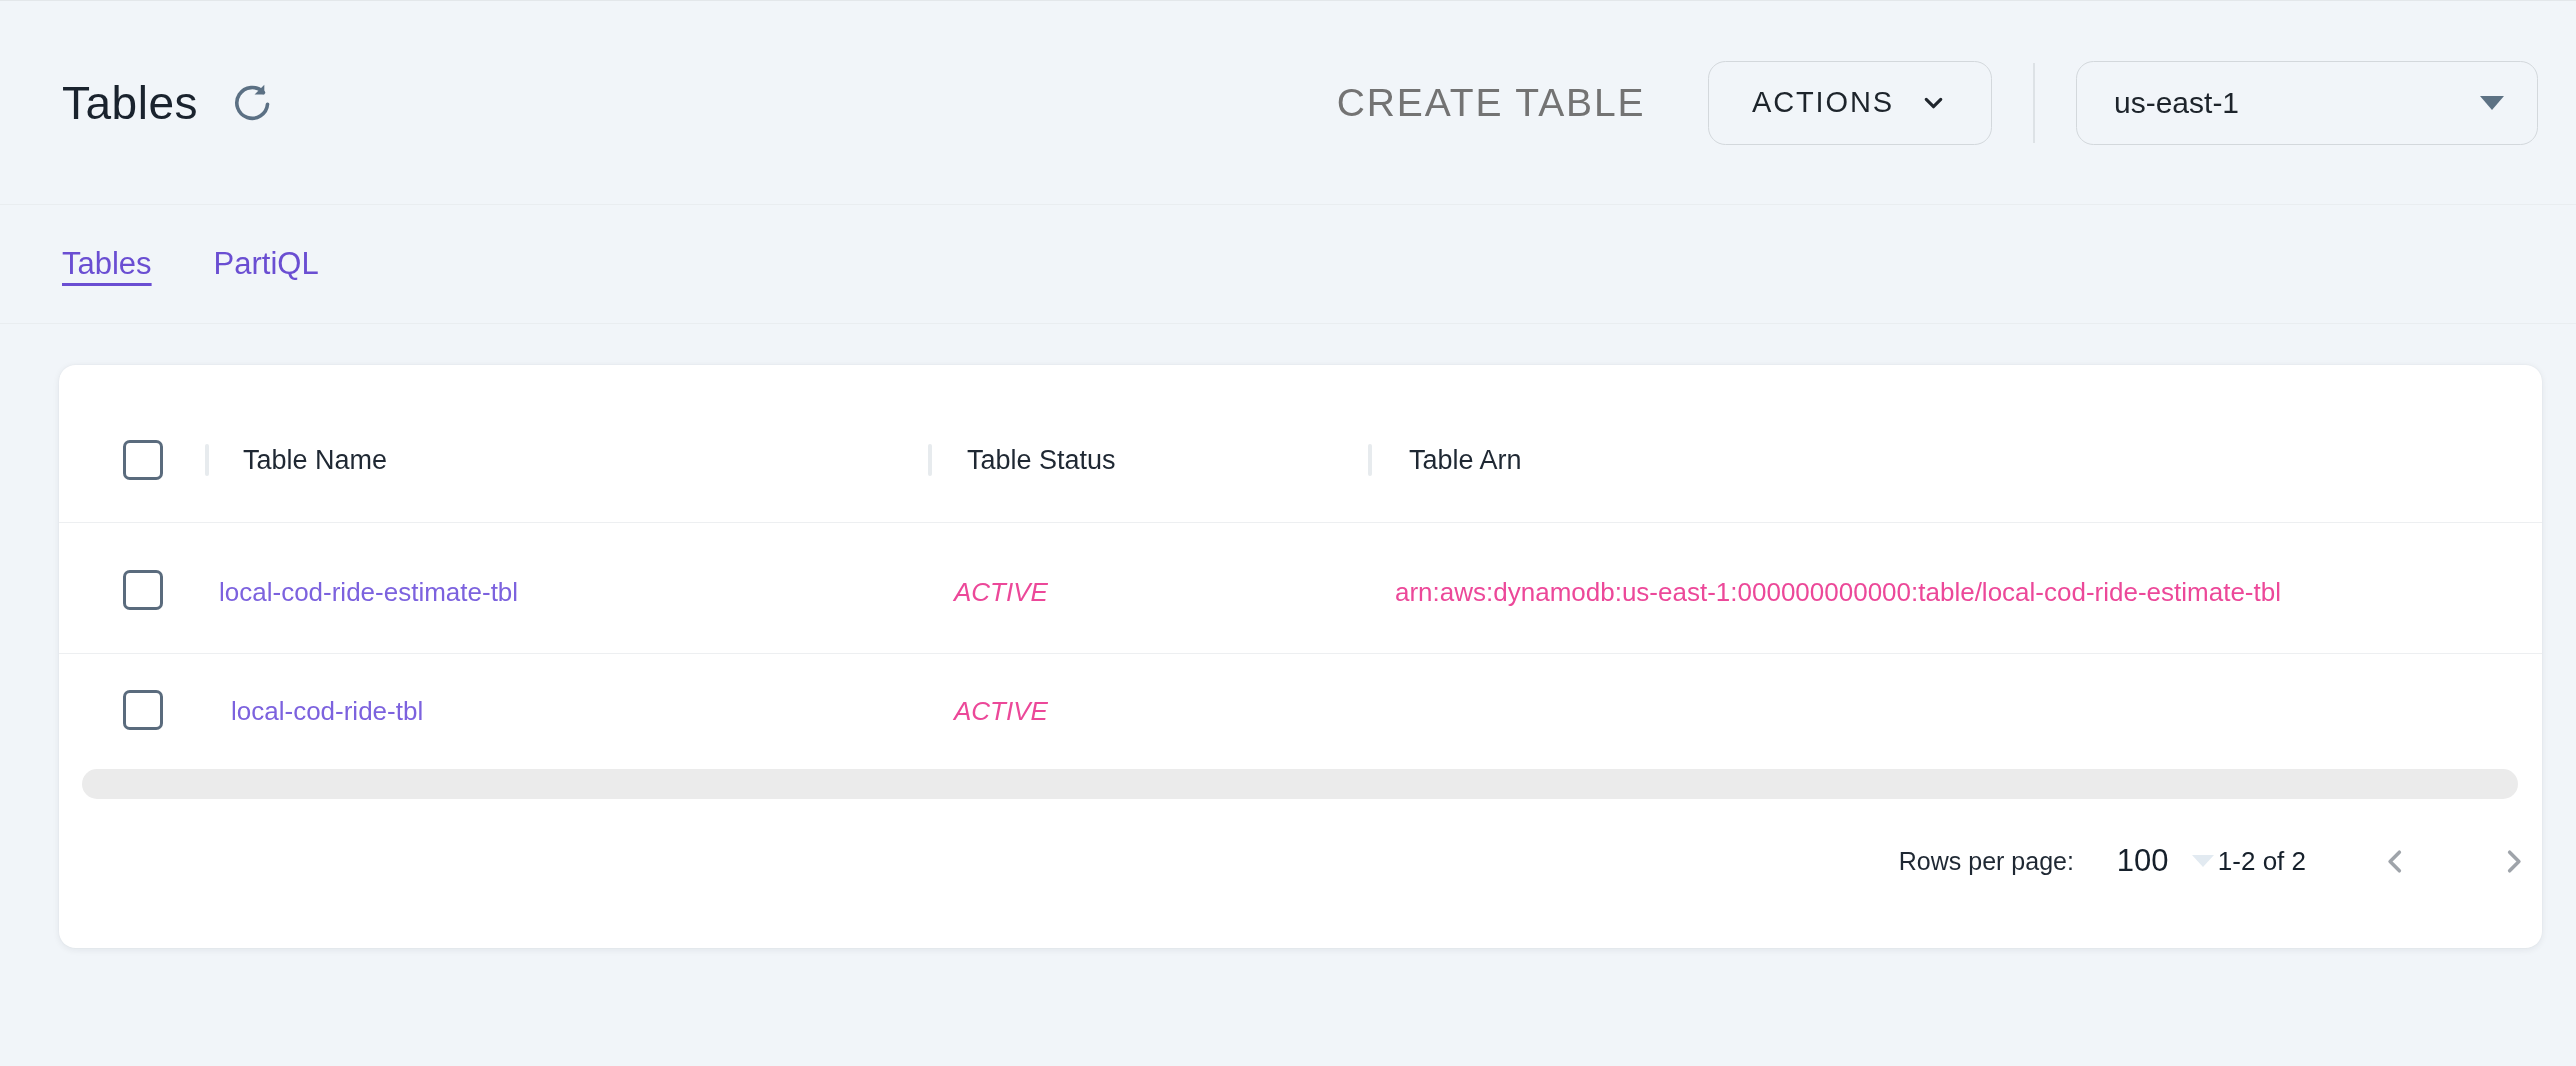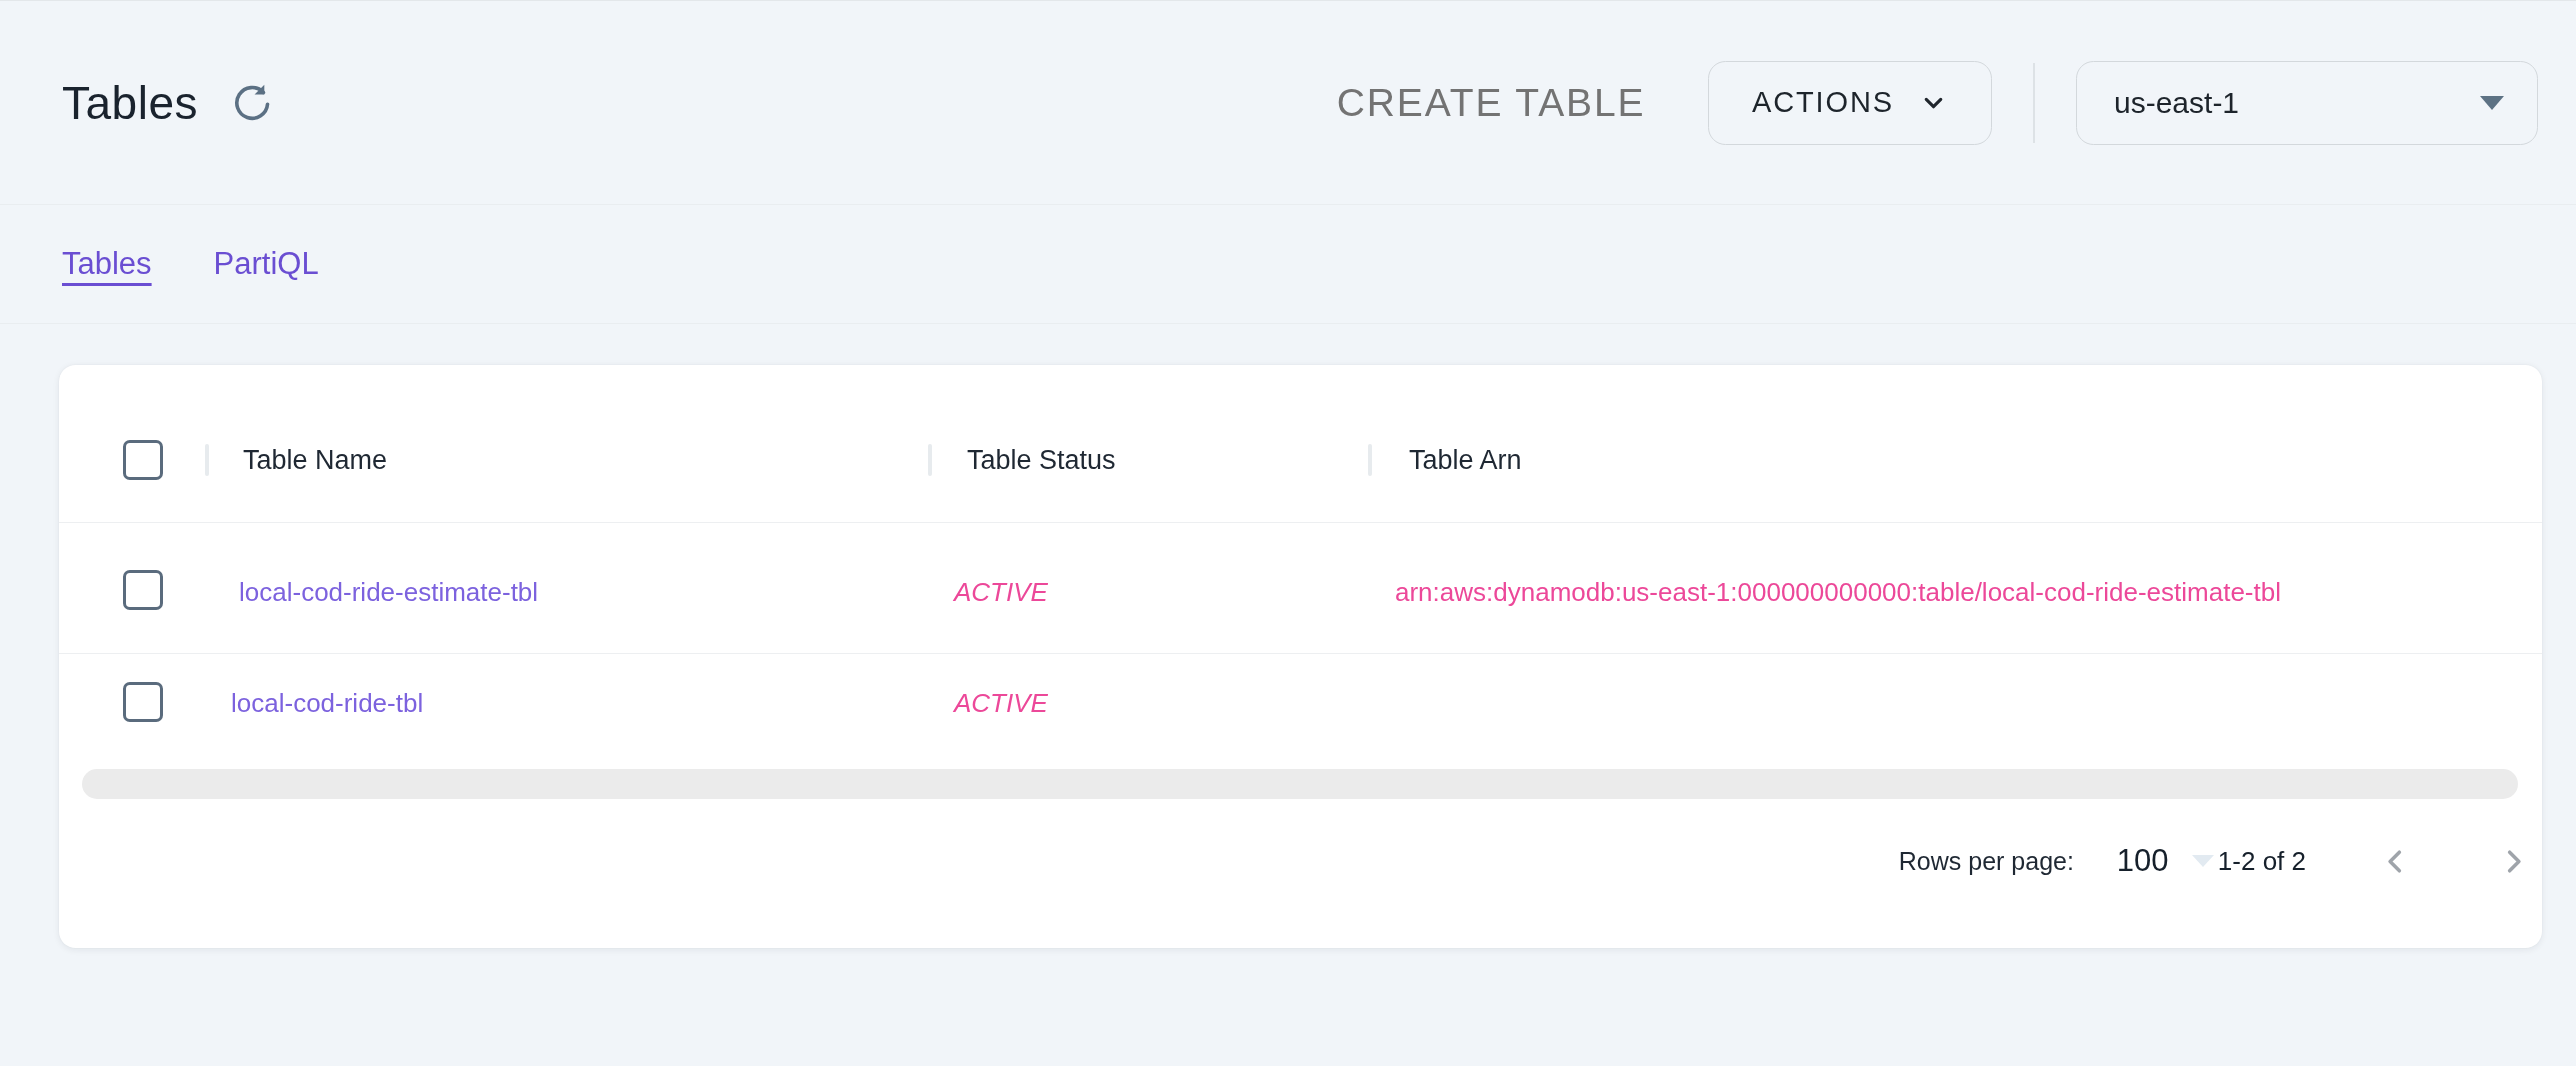--- a/index.html
+++ b/index.html
@@ -88,21 +88,21 @@
     position: absolute;
     left: 59px; top: 365px; width: 2483px; height: 583px;
     background: #ffffff;
     border-radius: 16.6px;
     box-shadow: 0 1.9px 7.8px rgba(20, 30, 45, 0.07), 0 0 1.9px rgba(20,30,45,0.05);
   }
   .thead-row { position: absolute; left: 0; top: 0; width: 100%; height: 158px;
     border-bottom: 1.9px solid #edeff1; }
   .data-row-1 { position: absolute; left: 0; top: 166px; width: 100%; height: 123px;
     border-bottom: 1.9px solid #edeff1; }
-  .data-row-2 { position: absolute; left: 0; top: 276px; width: 100%; height: 119px; }
+  .data-row-2 { position: absolute; left: 0; top: 284px; width: 100%; height: 119px; }
 
   .checkbox {
     position: absolute; left: 64px;
     width: 40px; height: 40px;
     border: 3.9px solid #5a6b7d; border-radius: 6.8px;
     background: #fff; cursor: pointer;
   }
   .thead-row .checkbox { top: 75px; }
   .data-row-1 .checkbox { top: 39px; }
   .data-row-2 .checkbox { top: 41px; }
@@ -201,21 +201,21 @@
     <span class="col-sep" style="left:146px"></span>
     <span class="col-head" style="left:184px">Table Name</span>
     <span class="col-sep" style="left:869px"></span>
     <span class="col-head" style="left:908px">Table Status</span>
     <span class="col-sep" style="left:1309px"></span>
     <span class="col-head" style="left:1350px">Table Arn</span>
   </div>
 
   <div class="data-row-1">
     <span class="checkbox"></span>
-    <a class="cell name-link" style="left:180px">local-cod-ride-estimate-tbl</a>
+    <a class="cell name-link" style="left:160px">local-cod-ride-estimate-tbl</a>
     <span class="cell status-cell" style="left:895px">ACTIVE</span>
     <span class="cell arn-cell" style="left:1336px">arn:aws:dynamodb:us-east-1:000000000000:table/local-cod-ride-estimate-tbl</span>
   </div>
 
   <div class="data-row-2">
     <span class="checkbox"></span>
     <a class="cell name-link" style="left:172px">local-cod-ride-tbl</a>
     <span class="cell status-cell" style="left:895px">ACTIVE</span>
   </div>
 

